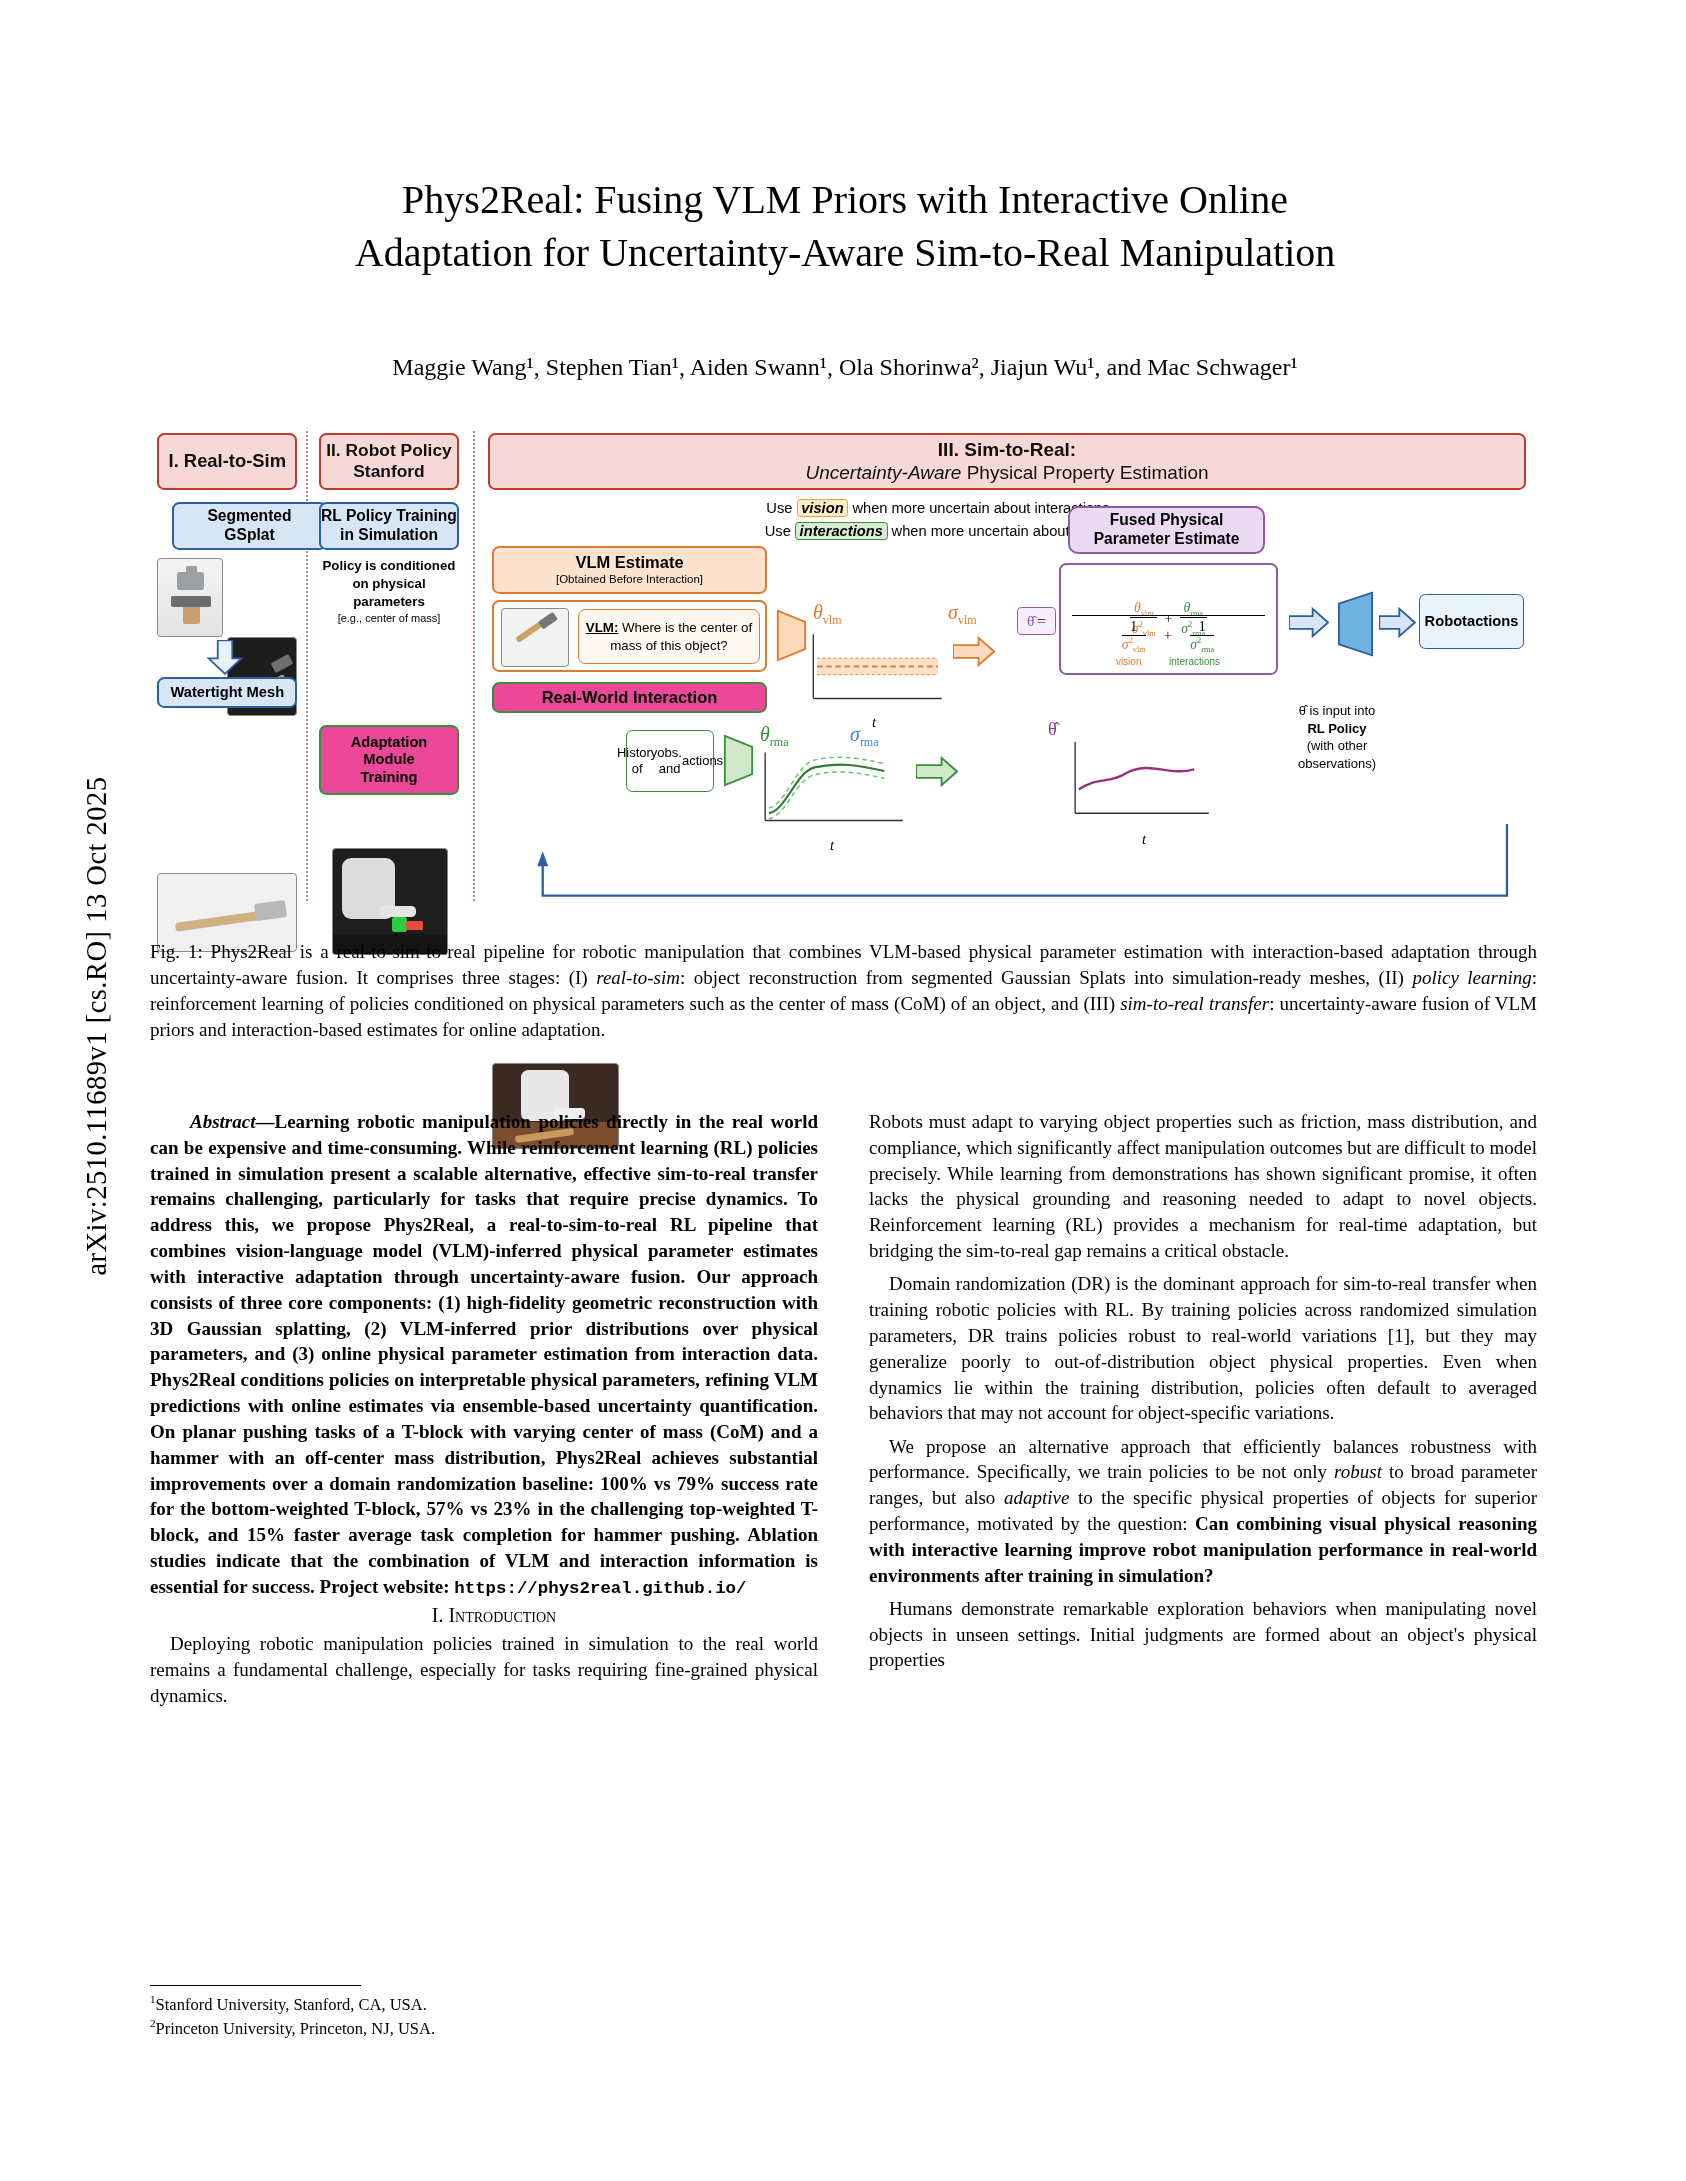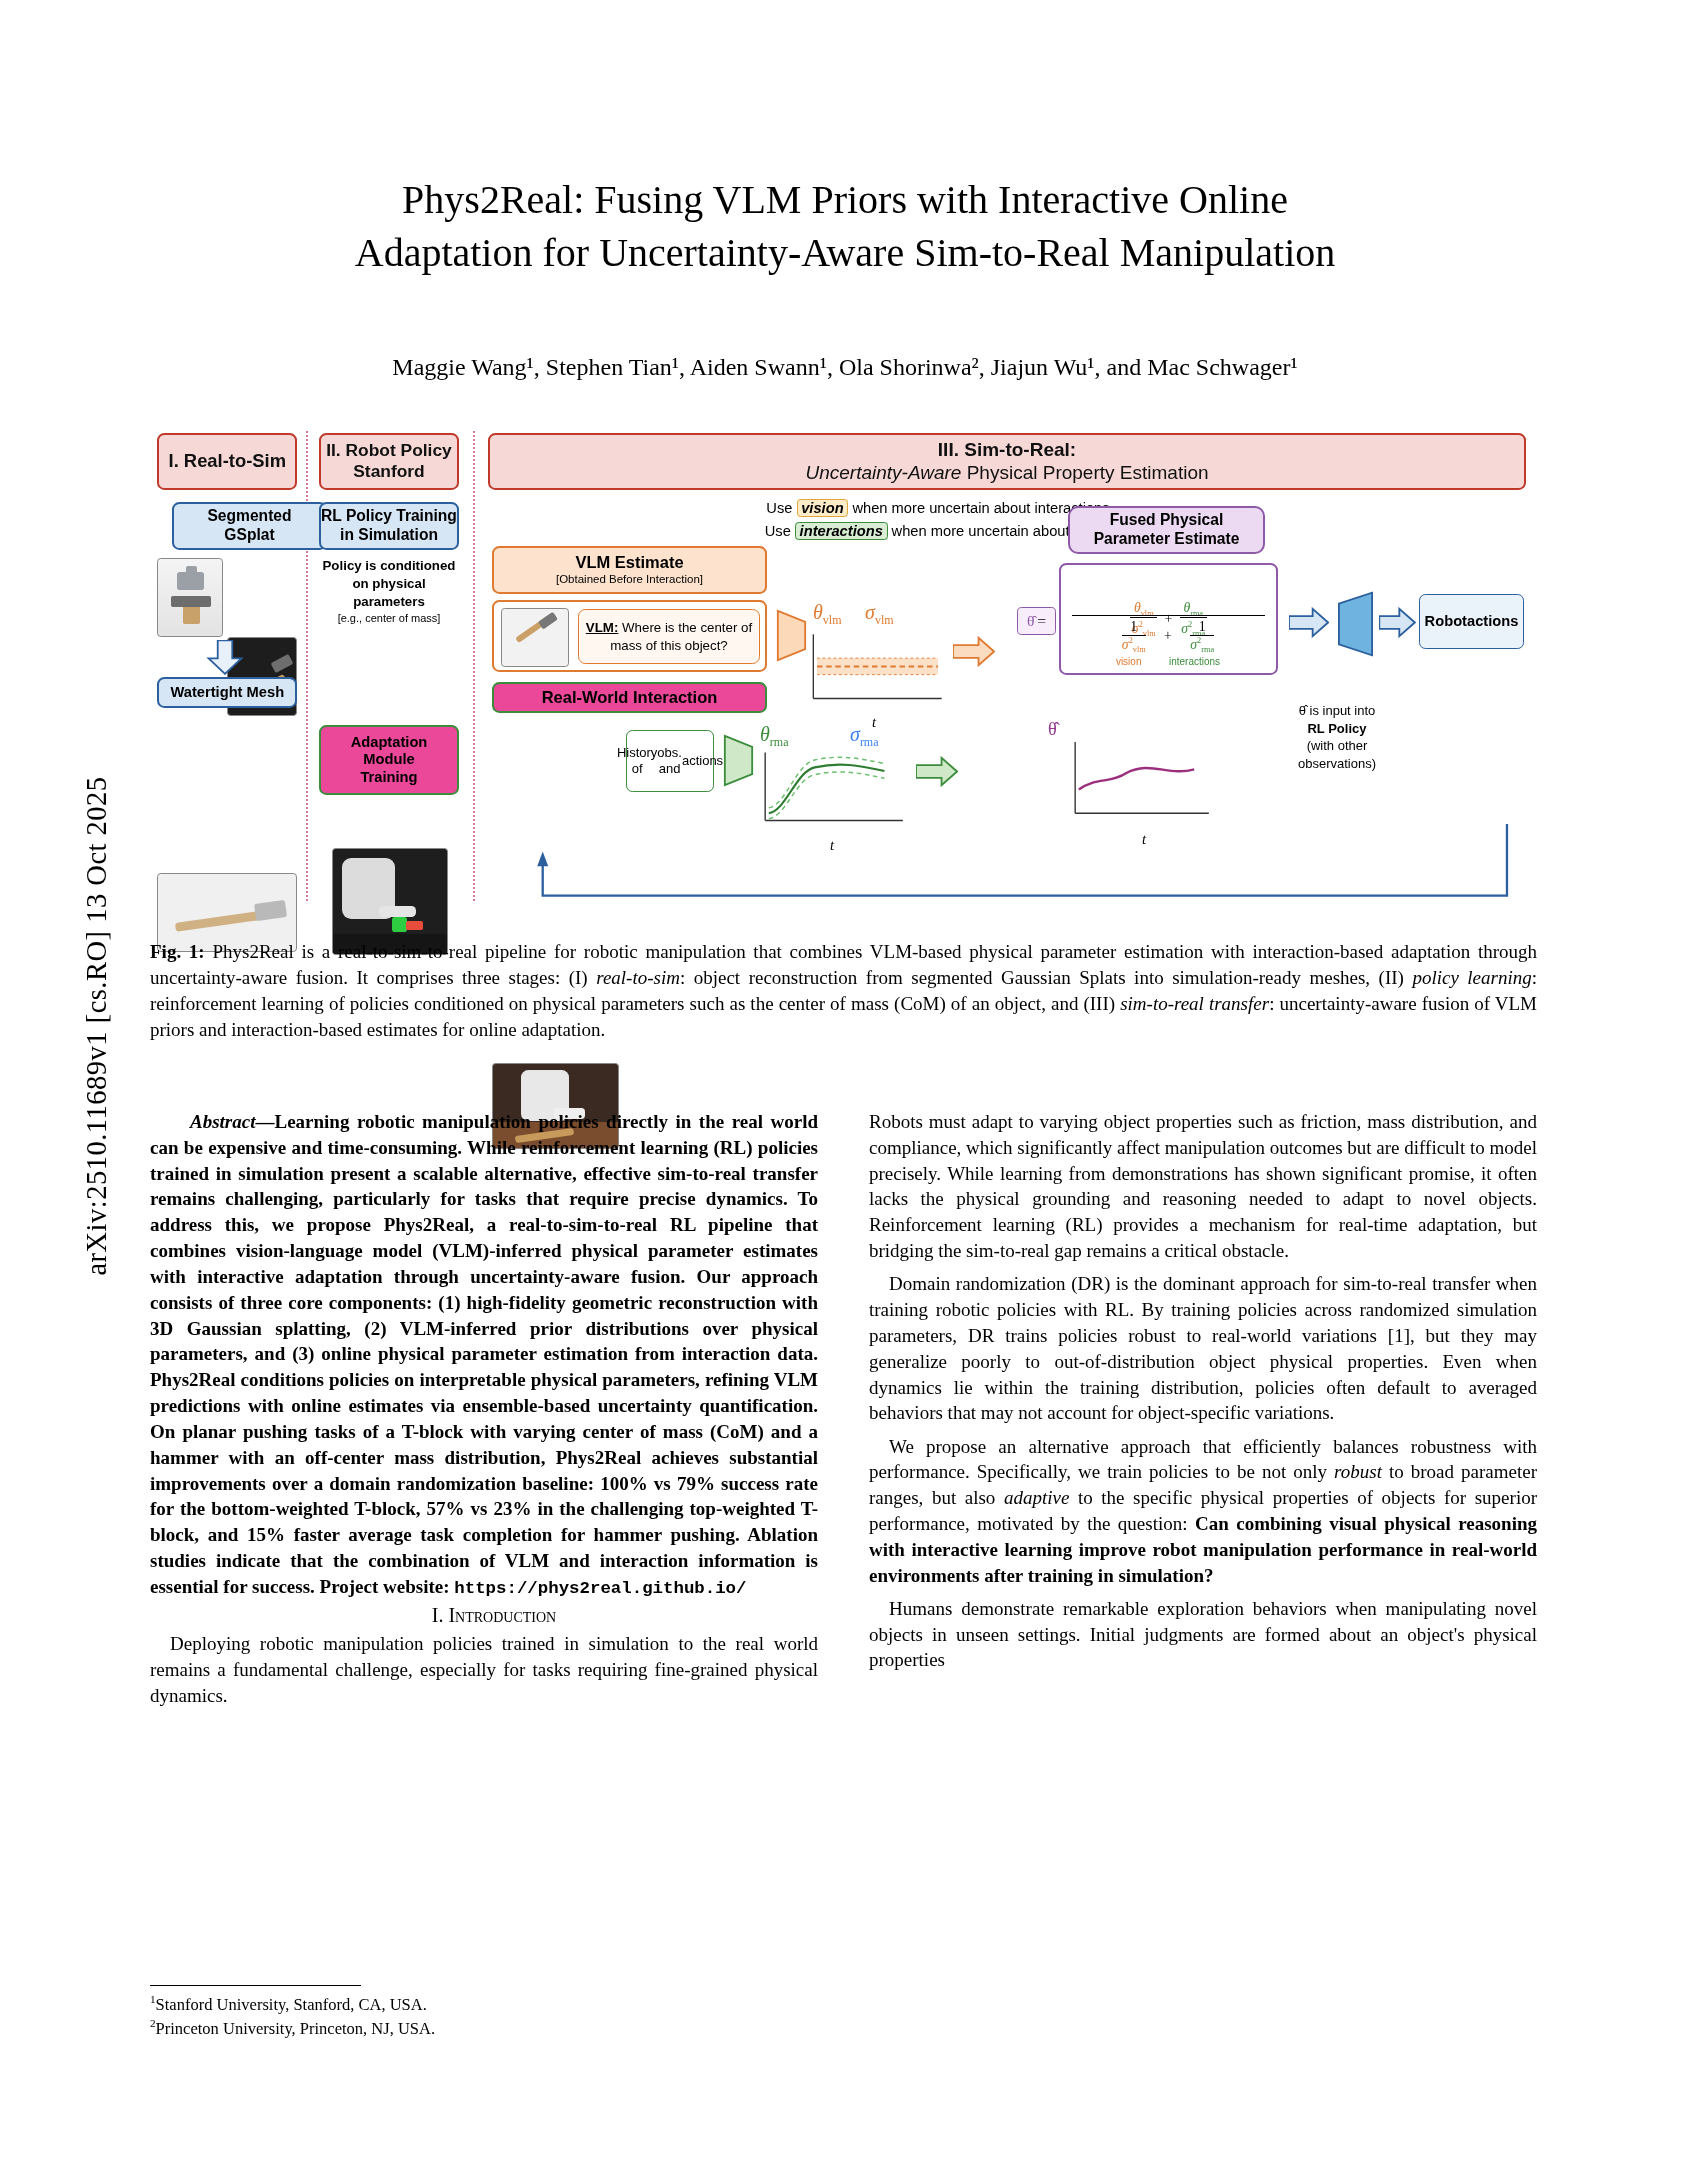--- a/index.html
+++ b/index.html
@@ -145,21 +145,21 @@
 
   
   .caption {
     position:absolute;
     left:150px; top:939px;
     width:1387px;
     font-size:19px;
     line-height:1.37;
     text-align:justify;
   }
-  .caption b { font-weight:bold; }
+  .caption b { font-weight:normal; }
 
   
   .col {
     position:absolute;
     top:1109px;
     width:668px;
     font-size:19px;
     line-height:1.36;
     text-align:justify;
   }
@@ -333,21 +333,21 @@
     <svg class="fig-box" style="left:626px; top:180px;" width="31" height="57" viewBox="0 0 34 62">
       <polygon points="2,4 32,16 32,46 2,58" fill="#fcd9b8" stroke="#e07a30" stroke-width="2"></polygon>
     </svg>
     <svg class="fig-box" style="left:573px; top:305px;" width="31" height="57" viewBox="0 0 34 62">
       <polygon points="2,4 32,16 32,46 2,58" fill="#cfe8c8" stroke="#3b8c3b" stroke-width="2"></polygon>
     </svg>
 
     <div class="fig-box" style="left:663px; top:174px; font-size:20px; color:#e07a30; font-family:'Liberation Serif',serif;">
       <i>θ</i><span class="sub" style="font-size:12px;">vlm</span>
     </div>
-    <div class="fig-box" style="left:715px; top:174px; font-size:20px; color:#e07a30; font-family:'Liberation Serif',serif;">
+    <div class="fig-box" style="left:798px; top:174px; font-size:20px; color:#e07a30; font-family:'Liberation Serif',serif;">
       <i>σ</i><span class="sub" style="font-size:12px;">vlm</span>
     </div>
 
     <svg class="fig-box" style="left:654px; top:200px;" width="147" height="88" viewBox="0 0 160 96">
       <line x1="10" y1="78" x2="150" y2="78" stroke="#333" stroke-width="1.5"></line>
       <line x1="10" y1="8" x2="10" y2="78" stroke="#333" stroke-width="1.5"></line>
       <rect x="14" y="34" width="132" height="18" fill="#fbdcc0" opacity="0.85"></rect>
       <line x1="14" y1="43" x2="146" y2="43" stroke="#e07a30" stroke-width="2.2" stroke-dasharray="6,4"></line>
       <line x1="14" y1="34" x2="146" y2="34" stroke="#e07a30" stroke-width="1" stroke-dasharray="3,3"></line>
       <line x1="14" y1="52" x2="146" y2="52" stroke="#e07a30" stroke-width="1" stroke-dasharray="3,3"></line>

